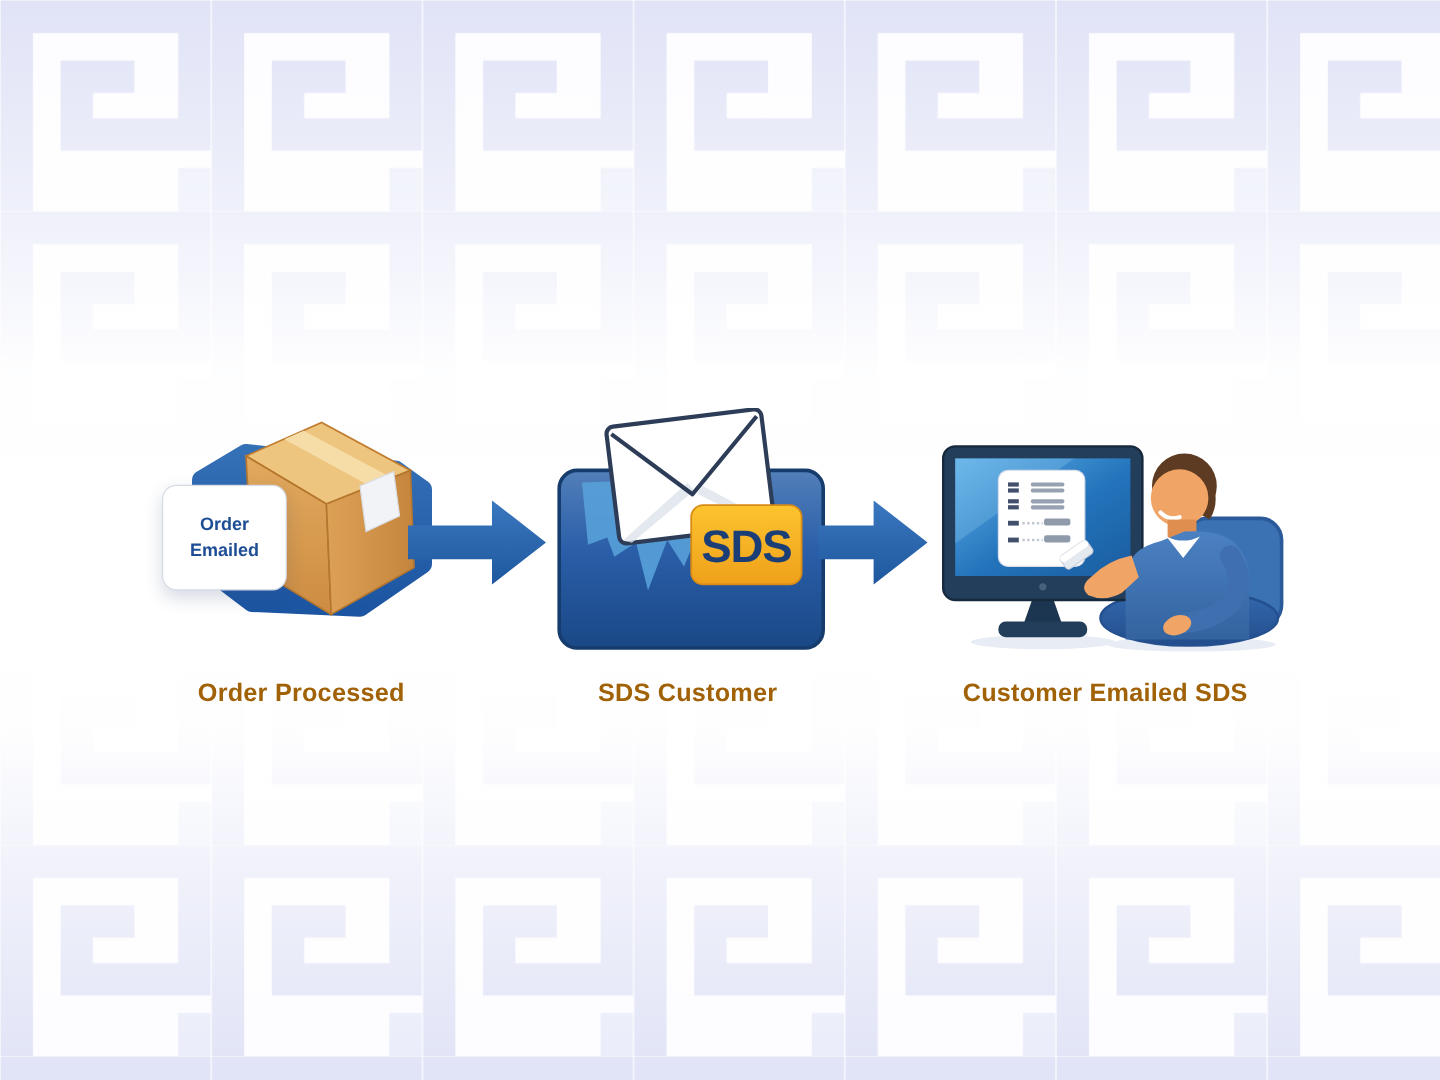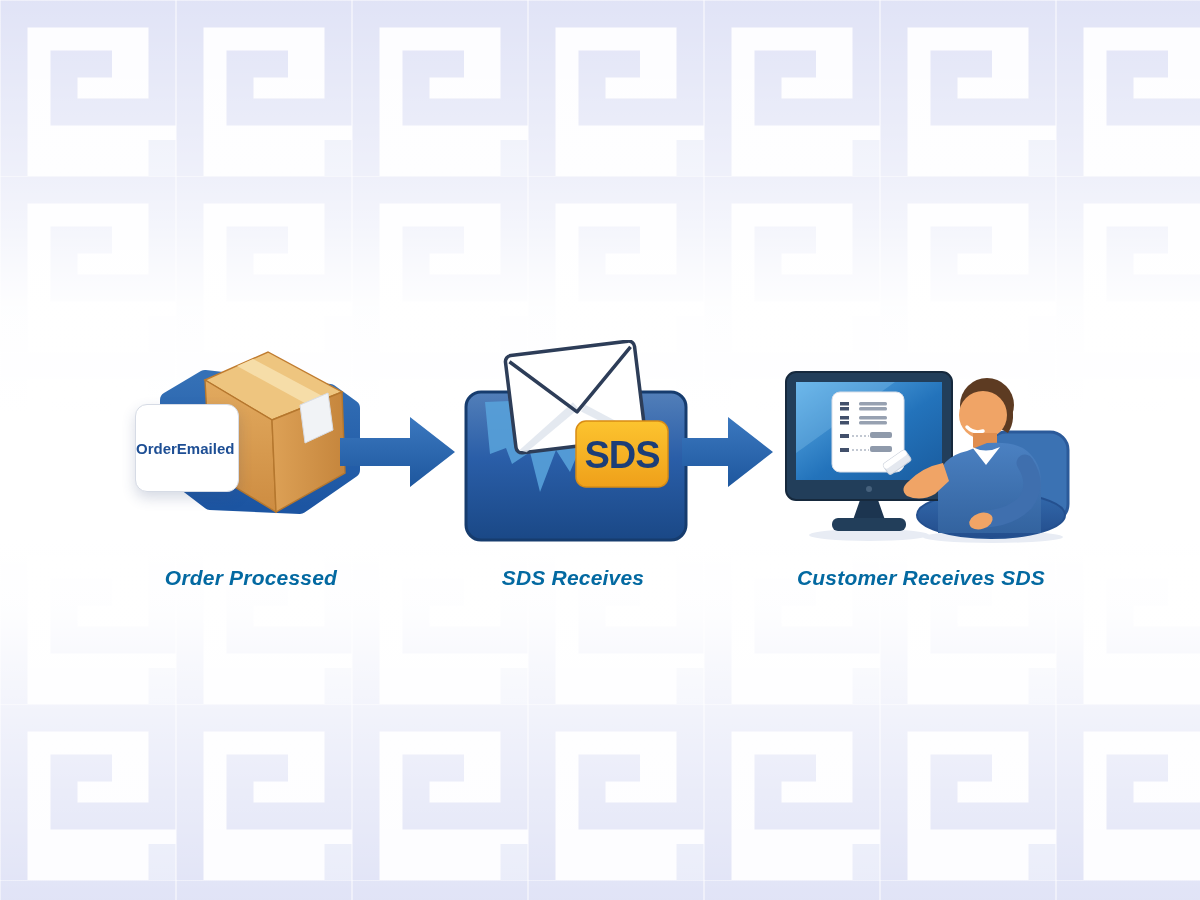--- a/index.html
+++ b/index.html
@@ -21,26 +21,26 @@
         rgba(255,255,255,.95) 68%,
         rgba(255,255,255,.50) 82%,
         rgba(255,255,255,.05) 100%);
   }
   .scene{position:absolute;inset:0;}
   .stage-svg{position:absolute;}
   .order-card{
     position:absolute;left:135px;top:404px;width:102px;height:86px;
     background:#ffffff;border:1px solid #d6dbe5;border-radius:12px;
     box-shadow:0 6px 14px rgba(50,70,120,.20);
-    display:flex;flex-direction:row;align-items:center;
+    display:flex;flex-direction:column;justify-content:center;align-items:center;
     color:#1d4e94;font-weight:bold;font-size:15px;line-height:21px;text-align:center;
   }
   .step-label{
     position:absolute;top:565px;height:26px;line-height:26px;text-align:center;
-    color:#0369a1;font-weight:bold;font-size:21px;letter-spacing:.2px;white-space:nowrap;font-style:italic;
+    color:#a16207;font-weight:bold;font-size:21px;letter-spacing:.2px;white-space:nowrap;
   }
   .label-1{left:131px;width:240px;}
   .label-2{left:453px;width:240px;}
   .label-3{left:771px;width:300px;}
   .badge-text{
     font-family:"Liberation Sans",sans-serif;font-weight:bold;font-size:38px;
     letter-spacing:-1px;fill:#1c3e77;
   }
 </style>
 </head>
@@ -197,17 +197,17 @@
         <rect x="198" y="78" width="24" height="16" fill="#e08e4f"></rect>
         <path d="M163 178 L163 126 Q165 102 192 96 L212 88 Q240 86 252 96 Q266 108 266 126 L266 178 Z" fill="url(#shirtG)"></path>
         <path d="M197 92 L211 110 L225 92 Q211 99 197 92 Z" fill="#ffffff"></path>
         <path d="M168 108 Q148 112 134 126 Q124 134 132 141 Q146 147 160 139 L174 126 Z" fill="#f0a466"></path>
         <path d="M250 108 Q264 130 250 148 Q236 162 212 164" stroke="#3f6fae" stroke-width="17" fill="none" stroke-linecap="round"></path>
         <ellipse cx="206" cy="166" rx="12" ry="8" fill="#f0a466" transform="rotate(-18 206 166)"></ellipse>
       </g>
     </svg>
 
     <div class="step-label label-1">Order Processed</div>
-    <div class="step-label label-2">SDS Receives</div>
-    <div class="step-label label-3">Customer Receives SDS</div>
+    <div class="step-label label-2">SDS Customer</div>
+    <div class="step-label label-3">Customer Emailed SDS</div>
 
   </div>
 </div>
 
 </body></html>

